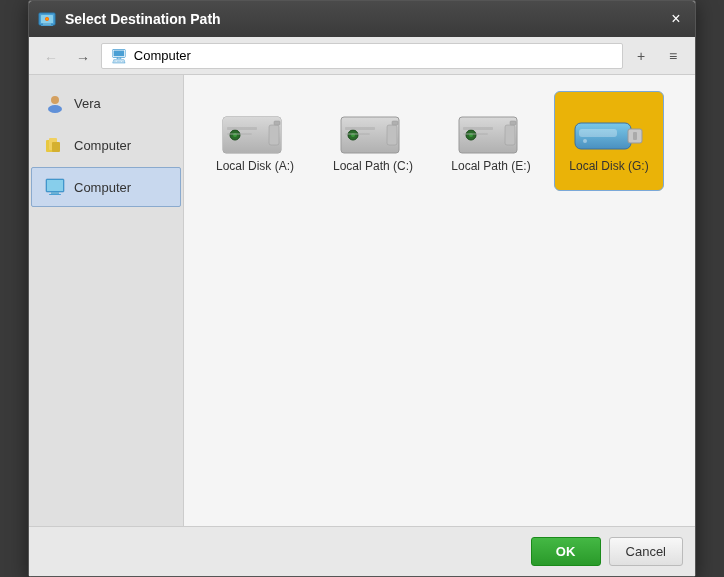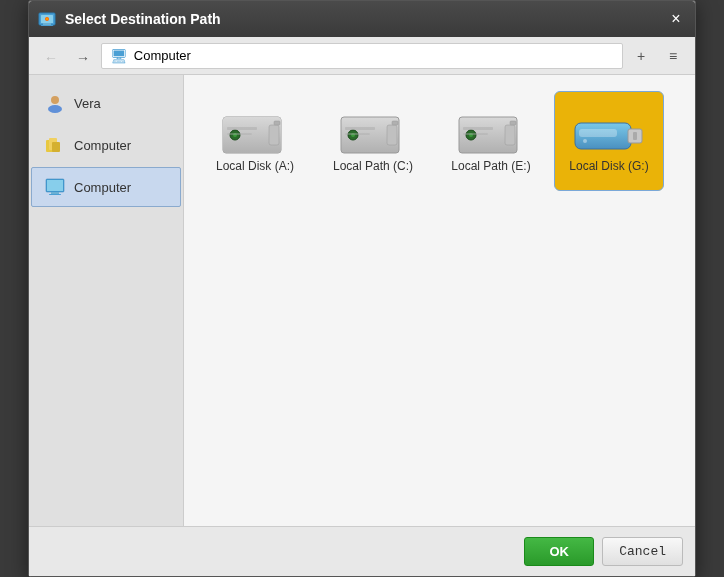--- a/index.html
+++ b/index.html
@@ -204,21 +204,20 @@
     }
     .btn-cancel {
       background: linear-gradient(to bottom, #f8f8f8, #e0e0e0);
       color: #333;
       border: 1px solid #bbb;
       padding: 6px 16px;
       font-size: 13px;
       cursor: pointer;
       border-radius: 3px;
       min-width: 70px;
-      font-family: Liberation Mono, monospace;
     }
 
     
     .drive-svg {
       width: 72px;
       height: 50px;
     }
   </style>
 </head>
 <body>

